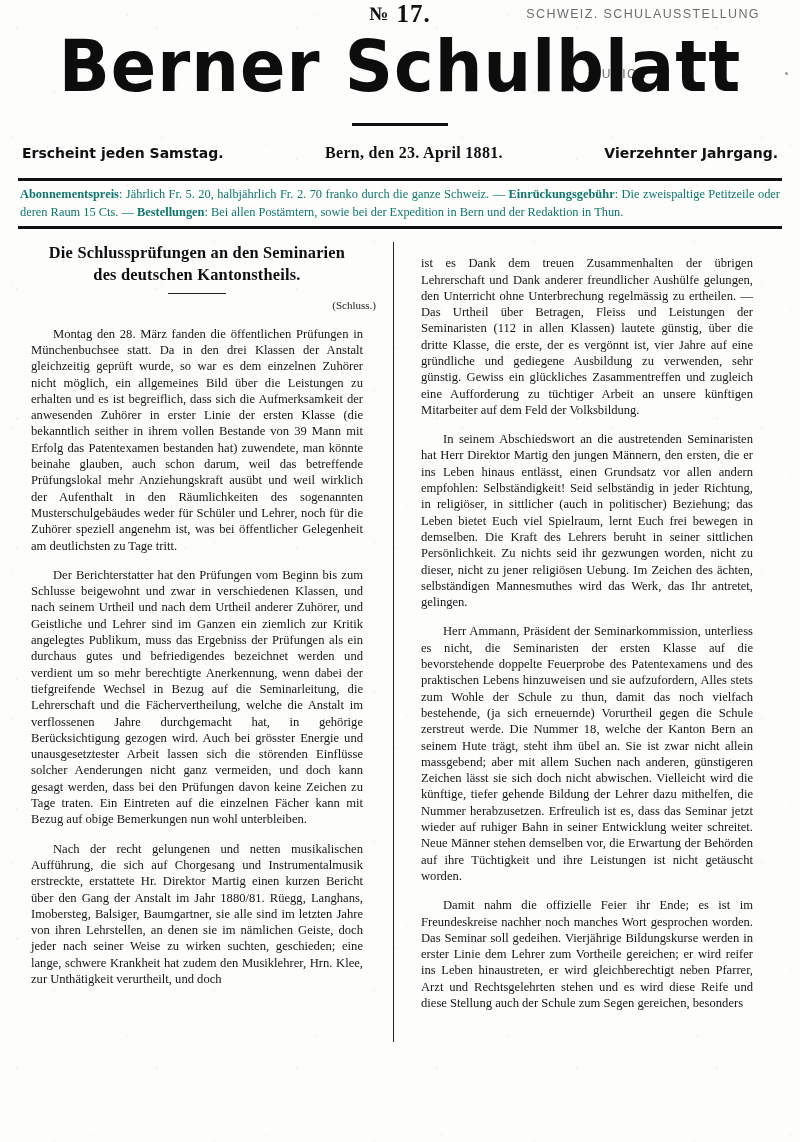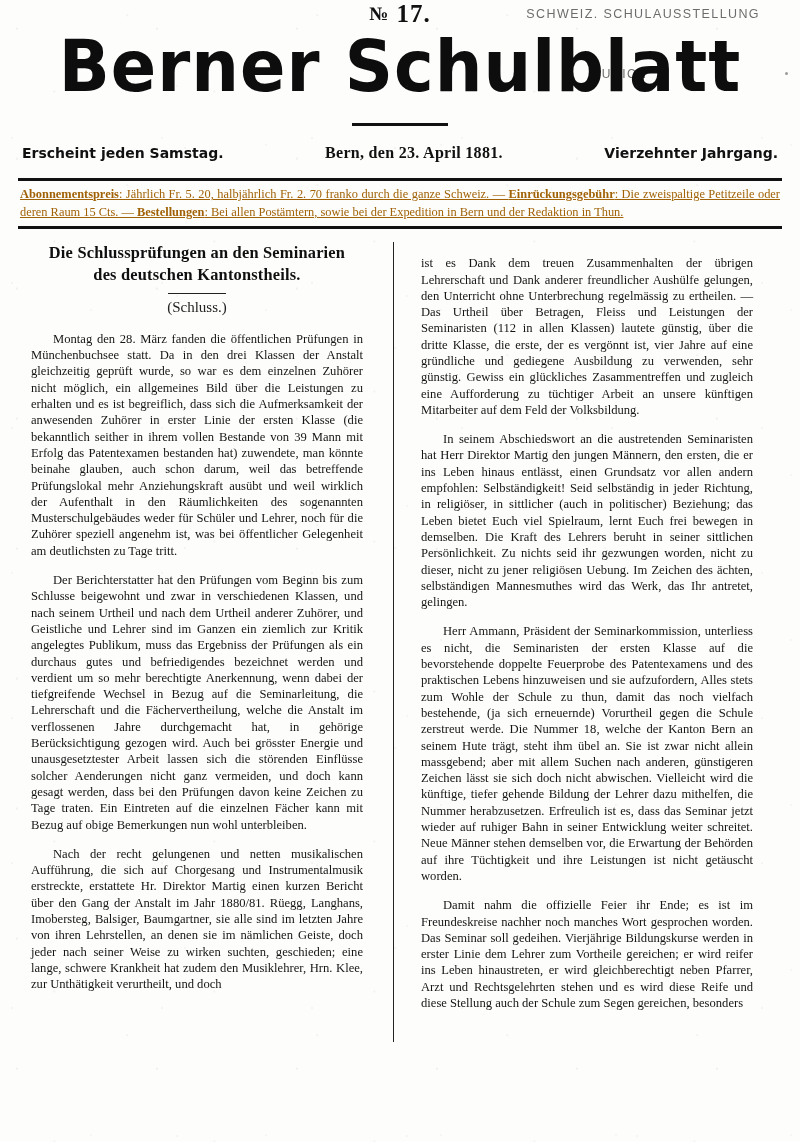--- a/index.html
+++ b/index.html
@@ -131,23 +131,22 @@
   .subs-wrap {
     margin: 16px 18px 0 18px;
     border-top: 3px solid #111;
     border-bottom: 3px solid #111;
     padding: 5px 2px 5px 2px;
   }
   .subs {
     font-family: "Liberation Serif", "DejaVu Serif", serif;
     font-size: 12.4px;
     line-height: 1.42;
-    color: #a16207;
+    color: #0f766e;
     text-align: justify;
-    text-decoration: underline;
   }
   .subs b { font-weight: bold; }
 
   
   .article {
     margin: 13px 18px 0 18px;
     display: flex;
     gap: 4px;
     height: 800px;
   }
@@ -171,22 +170,22 @@
     margin: 0 0 2px 0;
     color: #0f0f0f;
   }
   .rule-tiny {
     width: 58px;
     height: 1.6px;
     background: #222;
     margin: 8px auto 4px auto;
   }
   .schluss {
-    text-align: center;
-    font-size: 15px;
+    text-align: right;
+    font-size: 11px;
     margin-bottom: 6px;
     color: #222;
   }
   p.para {
     margin: 13px;
     text-indent: 22px;
     text-align: justify;
   }
   p.para.cont { text-indent: 0; }
 </style>

